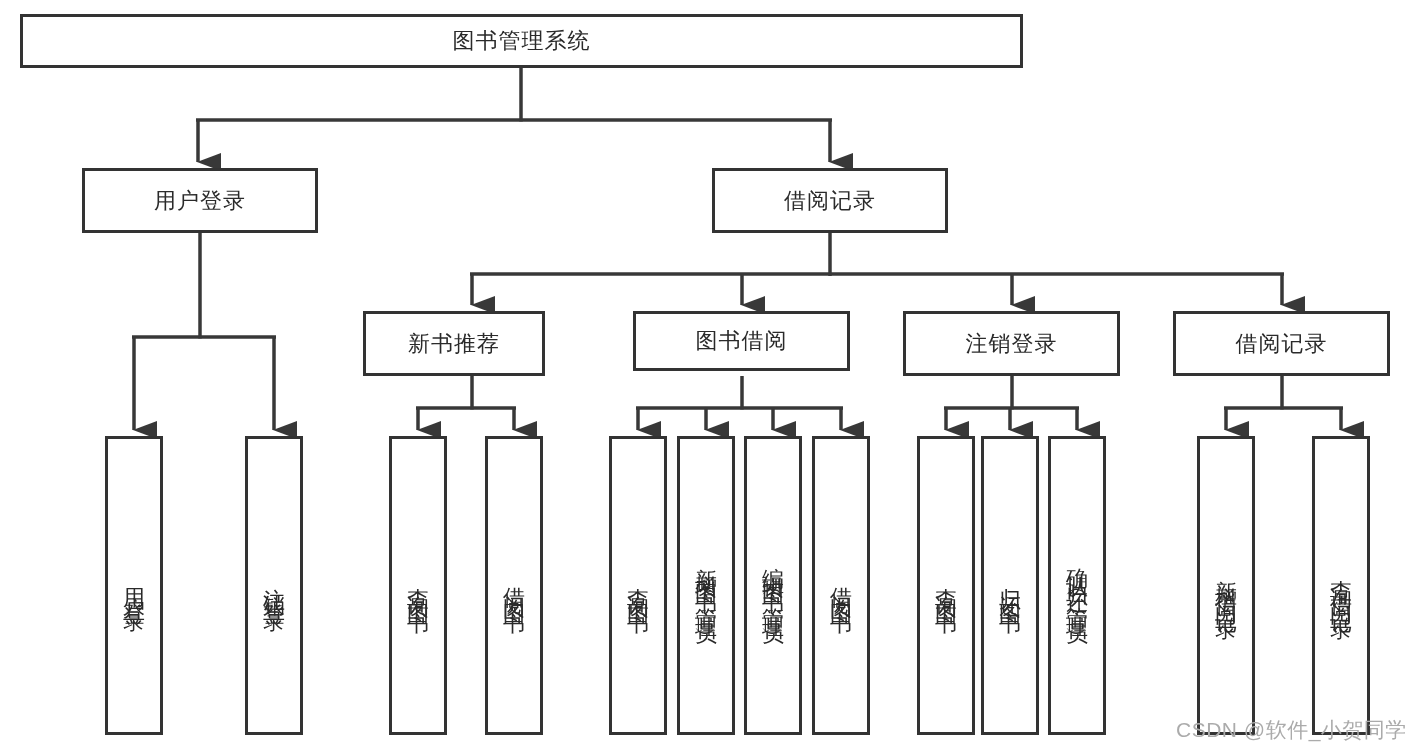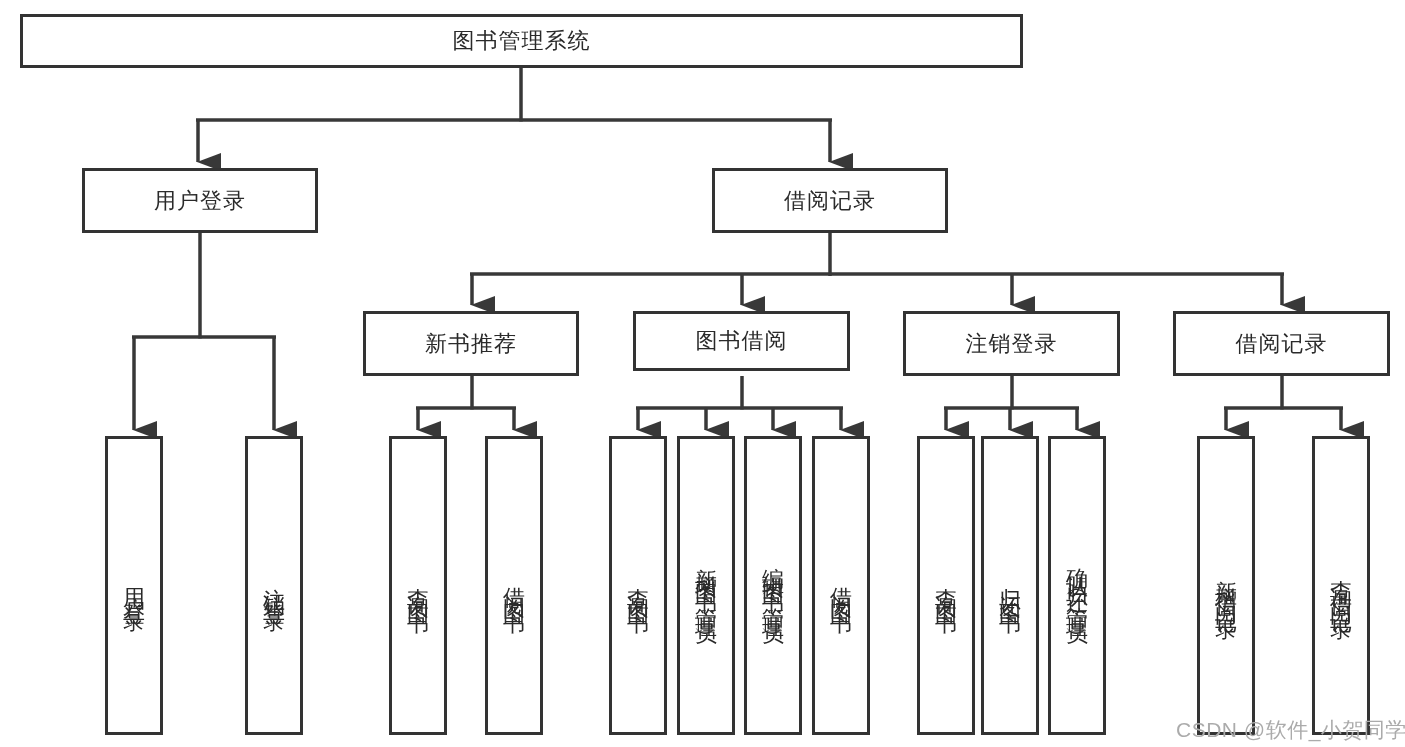--- a/index.html
+++ b/index.html
@@ -29,21 +29,21 @@
     writing-mode:vertical-rl;
     text-orientation:mixed;
     letter-spacing:8px;
     line-height:1;
     font-size:22px;
   }
   
   #n-root        {left:20px;  top:14px;  width:1003px; height:54px;}
   #n-user-login  {left:82px;  top:168px; width:236px;  height:65px;}
   #n-book-mgmt   {left:712px; top:168px; width:236px;  height:65px;}
-  #n-rec         {left:363px; top:311px; width:216px;  height:65px;}
+  #n-rec         {left:363px; top:311px; width:182px;  height:65px;}
   #n-borrow      {left:633px; top:311px; width:217px;  height:60px;}
   #n-current     {left:903px; top:311px; width:217px;  height:65px;}
   #n-records     {left:1173px;top:311px; width:217px;  height:65px;}
   .leaf{top:436px;width:58px;height:299px;}
   #l-ul-1{left:105px;}  #l-ul-2{left:245px;}
   #l-rec-1{left:389px;} #l-rec-2{left:485px;}
   #l-bb-1{left:609px;}  #l-bb-2{left:677px;} #l-bb-3{left:744px;} #l-bb-4{left:812px;}
   #l-cb-1{left:917px;}  #l-cb-2{left:981px;} #l-cb-3{left:1048px;}
   #l-br-1{left:1197px;} #l-br-2{left:1312px;}
   #watermark{

